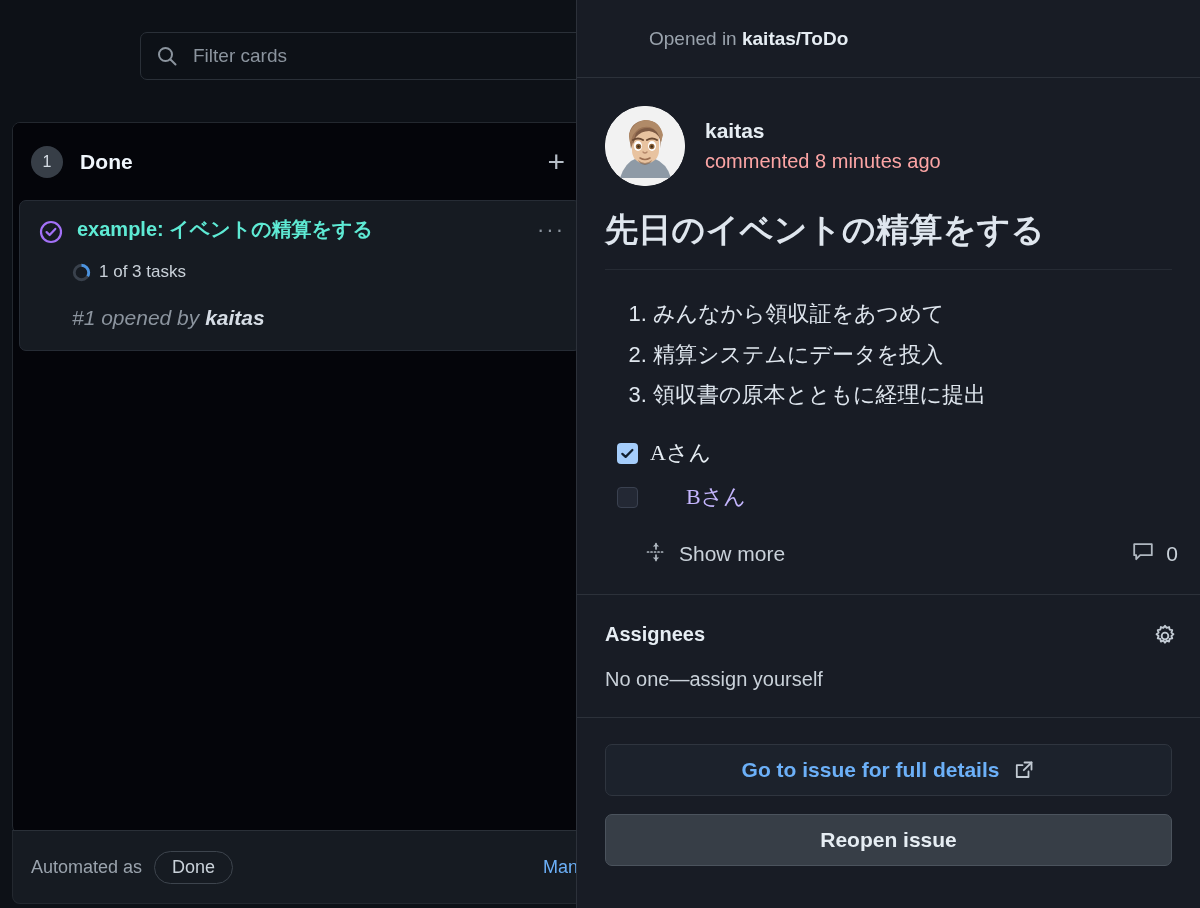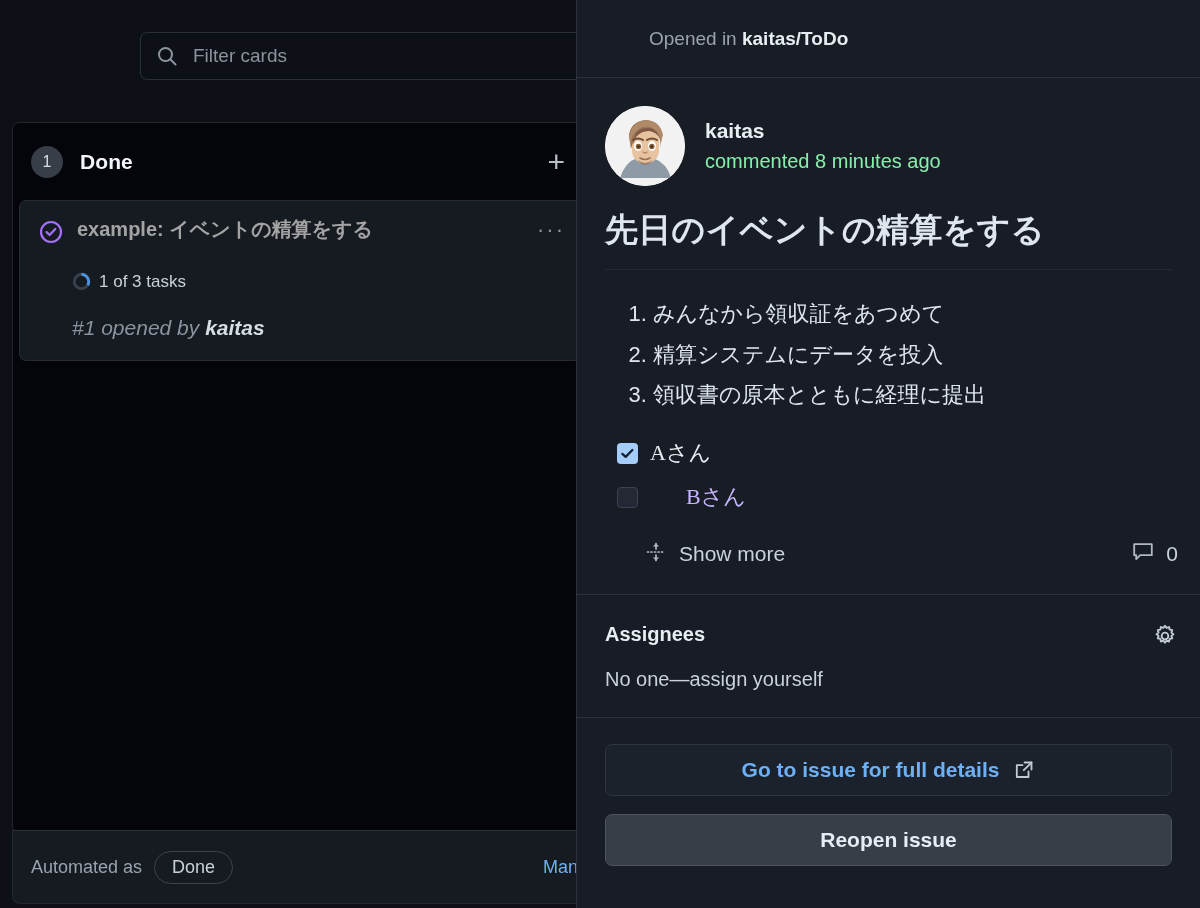--- a/index.html
+++ b/index.html
@@ -72,31 +72,31 @@
     margin: 0 6px; 
     background: #161b22;
     border: 1px solid #262c35;
     border-radius: 7px;
     padding: 16px 18px 20px 18px;
     min-height: 126px;
   }
   #card-title-row { display: flex; align-items: flex-start; }
   #card-title-row .closed-ico { flex: 0 0 auto; margin-top: 2px; }
   #card-title {
-    margin-left: 13px; color: #a3a3a3; font-size: 20px;
+    margin-left: 13px; color: #5eead4; font-size: 20px;
     font-weight: bold; line-height: 1.25;
   }
   #card-more {
     position: absolute; right: 15px; top: 18px;
     color: #8b949e; font-size: 22px; letter-spacing: 2px; line-height: 1;
     background: none; border: none; cursor: pointer;
   }
   #card-tasks {
-    display: flex; 
-    margin: 23px 0 0 34px;
+    display: flex; align-items: center;
+    margin: 13px 0 0 34px;
   }
   #card-tasks .ring { flex: 0 0 auto; margin-right: 8px; display: flex; }
   #card-tasks .txt { color: #c9d1d9; font-size: 17px; }
   #card-meta {
     margin: 24px 0 0 34px; color: #8b949e; font-size: 21px; font-style: italic;
   }
   #card-meta b { color: #d6dde5; font-weight: bold; }
 
   #board-footer {
     position: absolute; left: 12px; bottom: 4px;
@@ -135,21 +135,21 @@
 
   #comment-block { padding: 28px 0 0 0; border-bottom: 1px solid #2c313a; }
   #comment-head { display: flex; align-items: center; padding: 0 0 0 28px; }
   #avatar {
     width: 80px; height: 80px; border-radius: 50%;
     flex: 0 0 auto; overflow: hidden; background: #ffffff;
   }
   #avatar svg { display: block; }
   #comment-head-text { margin-left: 20px; }
   #comment-author { color: #e6edf3; font-size: 21px; font-weight: bold; }
-  #comment-time { color: #86efac; font-size: 20px; margin-top: 7px; }
+  #comment-time { color: #fca5a5; font-size: 20px; margin-top: 7px; }
 
   #issue-body { padding: 22px 28px 0 28px; }
   #issue-heading {
     color: #dfe6ee; font-size: 33px; font-weight: bold;
     padding-bottom: 16px; border-bottom: 1px solid #262b34;
     letter-spacing: .3px;
   }
   #issue-list { margin: 24px 0 0 0; padding: 0 0 0 48px; }
   #issue-list li {
     color: #dfe6ee; font-size: 22px; line-height: 1.85;

